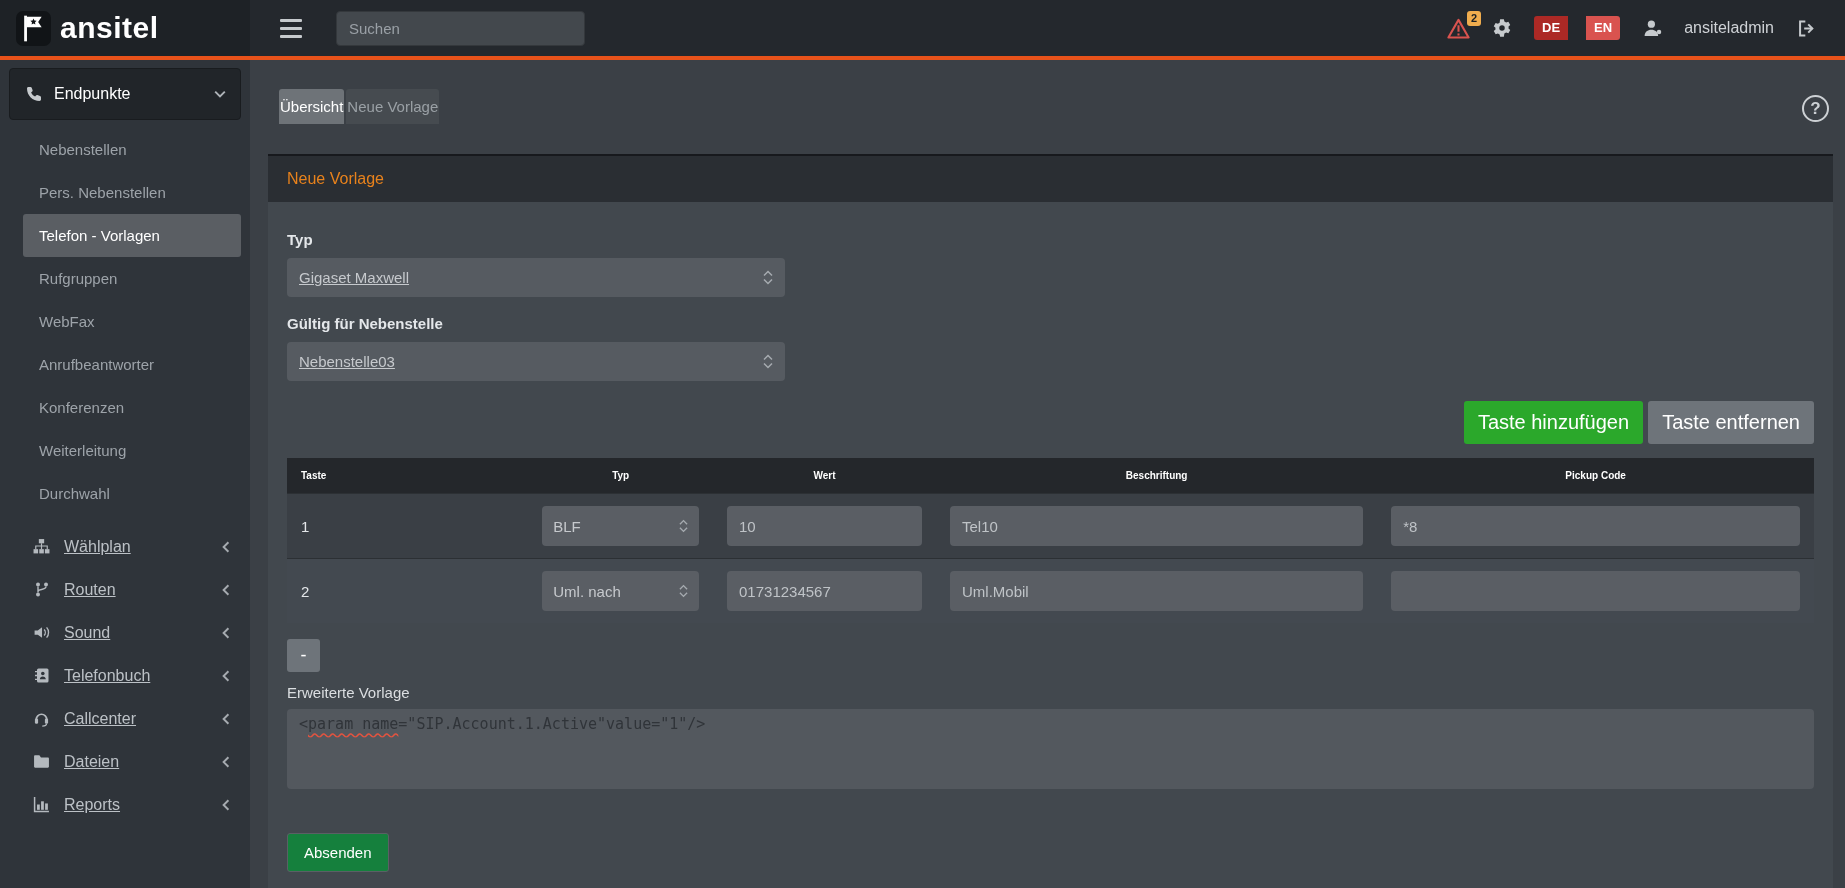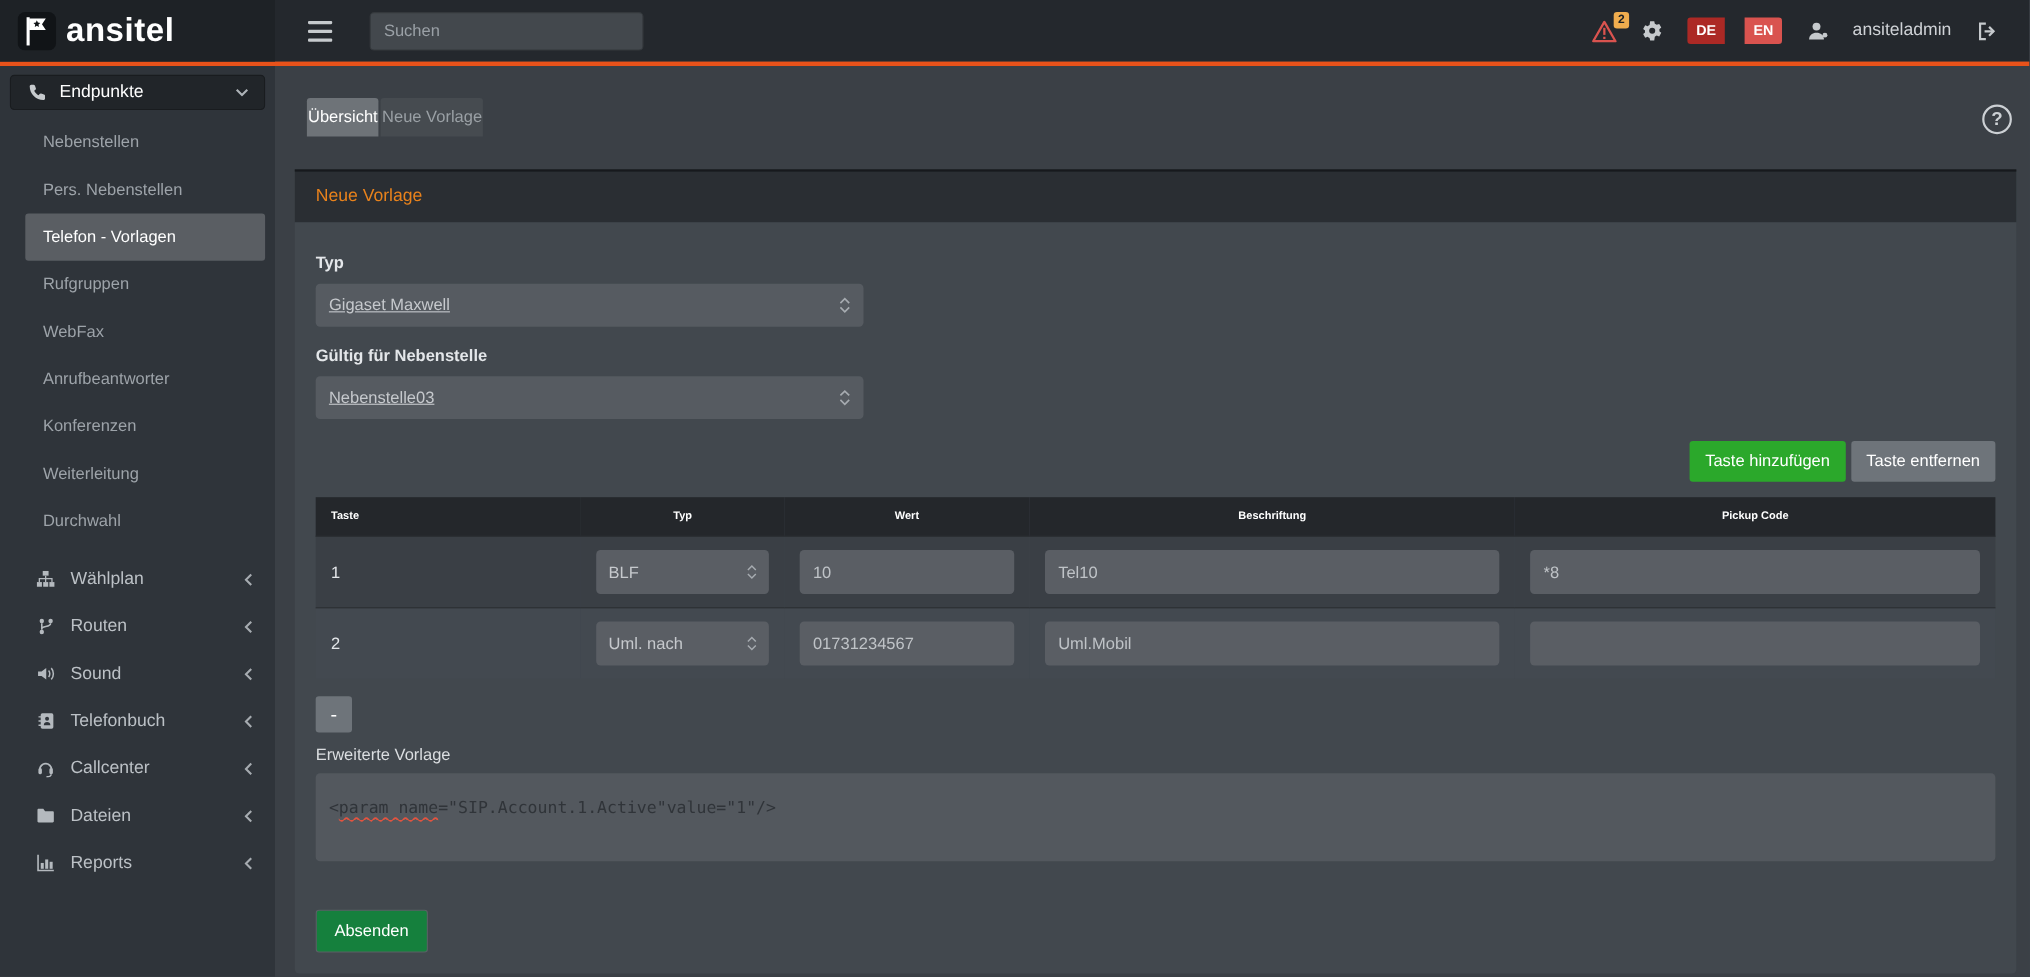--- a/index.html
+++ b/index.html
@@ -23,63 +23,63 @@
   .user-btn { gap:21px; color:#cfd2d6; font-size:16px; }
 
   
   .accent-line { height:4px; background:#e8521a; }
 
   
   .layout { display:flex; height:828px; }
 
   
   .sidebar { width:250px; flex:0 0 250px; background:#2f343a; padding-top:8px; }
-  .side-parent { height:32px; margin:0 9px 8px 9px; display:flex; align-items:center; gap:12px; padding:0 14px 0 14px; color:#dfe2e5; font-size:16px; cursor:pointer; }
+  .side-parent { height:52px; margin:0 9px 8px 9px; display:flex; align-items:center; gap:12px; padding:0 14px 0 14px; color:#dfe2e5; font-size:16px; cursor:pointer; }
   .side-parent.open { background:#212529; border:1px solid #191c1f; border-radius:4px; color:#ffffff; }
   .side-parent .icon { width:18px; display:flex; justify-content:center; color:#c6cacd; }
   .side-parent .chev { margin-left:auto; color:#aeb3b8; display:flex; }
   .subnav { list-style:none; margin-bottom:10px; }
   .subnav li { height:43px; line-height:43px; margin:0 9px 0 23px; padding-left:16px; color:#9da3a9; font-size:15px; border-radius:3px; cursor:pointer; }
   .subnav li.active { background:#5a5e63; color:#ffffff; }
-  .side-section { height:43px; display:flex; align-items:center; gap:13px; padding:0 20px 0 32px; color:#bcc1c6; font-size:16px; cursor:pointer; }
+  .side-section { height:43px; display:flex; align-items:center; gap:13px; padding:0 20px 0 32px; color:#bcc1c6; font-size:16px; cursor:pointer;text-decoration:underline; }
   .side-section .icon { width:19px; display:flex; justify-content:center; color:#b4b9be; }
   .side-section .chev { margin-left:auto; color:#a6abb0; display:flex; }
 
   
   .content { flex:1; position:relative; padding:29px 0 0 18px; background:#3b4046; }
   .tabs { display:flex; gap:2px; margin-left:11px; }
   .tab { border:none; padding:9px 1px; font-size:15px; border-radius:3px 3px 0 0; cursor:pointer; background:#464b50; color:#9aa0a5; font-family:"Liberation Sans",sans-serif; }
   .tab.active { background:#6e7378; color:#ffffff; }
   .help-btn { position:absolute; top:35px; left:1552px; width:27px; height:27px; border-radius:50%; border:2.5px solid #ccd0d4; color:#ccd0d4; font-size:17px; font-weight:bold; background:none; cursor:pointer; display:flex; align-items:center; justify-content:center; }
 
   .panel { width:1565px; margin-top:30px; background:#42484e; border-radius:0 0 4px 4px; }
   .panel-header { background:#2a2e33; border-top:2px solid #17191d; padding:14px 19px; color:#e8821c; font-size:16px; }
   .panel-body { padding:19px; }
 
   .form-label { color:#e4e7ea; font-size:15px; font-weight:bold; margin:10px 0 10px; }
   .fake-select { width:498px; height:39px; background:#565b61; border-radius:4px; display:flex; align-items:center; justify-content:space-between; padding:0 12px; color:#c6c9cd; font-size:15px; cursor:pointer; margin-bottom:18px;text-decoration:underline; }
   .sel-arrows { color:#a6abb0; display:flex; }
 
   .btn-row { display:flex; justify-content:flex-end; gap:5px; margin:20px 0 14px; }
-  .btn { border:none; border-radius:3px; color:#ffffff; font-size:15px; padding:10px 14px; cursor:pointer; font-family:"Liberation Sans",sans-serif; }
+  .btn { border:none; border-radius:3px; color:#ffffff; font-size:20px; padding:10px 14px; cursor:pointer; font-family:"Liberation Sans",sans-serif; }
   .btn-green { background:#2ba82b; }
   .btn-gray { background:#6e747a; }
 
   table.keys { width:100%; border-collapse:collapse; }
   table.keys th { background:#24272b; color:#ffffff; font-size:10px; font-weight:bold; padding:12px 14px; text-align:center; }
   table.keys th.first, table.keys td.first { text-align:left; }
   table.keys td { padding:12px 14px; vertical-align:middle; color:#e4e7ea; font-size:15px; border-top:1px solid #2c3034; }
   table.keys tr.row-odd td { background:#3a3f45; }
   table.keys tr.row-even td { background:#434950; }
   .cell-select { width:100%; height:40px; background:#5a5e64; border-radius:4px; display:flex; align-items:center; justify-content:space-between; padding:0 11px; color:#c6c9cd; font-size:15px; cursor:pointer; }
   .ipt { width:100%; height:40px; background:#5a5e64; border:none; border-radius:4px; color:#bfc3c7; font-size:15px; padding:0 12px; outline:none; font-family:"Liberation Sans",sans-serif; }
 
   .minus-btn { margin-top:16px; width:33px; height:33px; background:#6e747a; border:none; border-radius:3px; color:#fff; font-size:18px; cursor:pointer; }
   .editor-label { color:#dbdee1; font-size:15px; margin:12px 0 8px; }
-  .code-area { width:100%; height:80px; background:#53585e; border-radius:4px; padding:22px 12px; font-family:"DejaVu Sans Mono",monospace; font-size:15px; color:#303439; white-space:pre-wrap; cursor:text; }
+  .code-area { width:100%; height:80px; background:#53585e; border-radius:4px; padding:6px 12px; font-family:"DejaVu Sans Mono",monospace; font-size:15px; color:#303439; white-space:pre-wrap; cursor:text; }
   .misspelled { text-decoration:underline; text-decoration-style:wavy; text-decoration-color:#e4533f; text-underline-offset:3px; }
   .submit-btn { margin-top:44px; background:#15803d; border:1px solid #5a6065; border-radius:3px; color:#fff; font-size:15px; padding:10px 16px; cursor:pointer; font-family:"Liberation Sans",sans-serif; }
 
   svg { display:block; }
 </style>
 </head>
 <body>
 
 <header class="topbar">
   <div class="brand">

